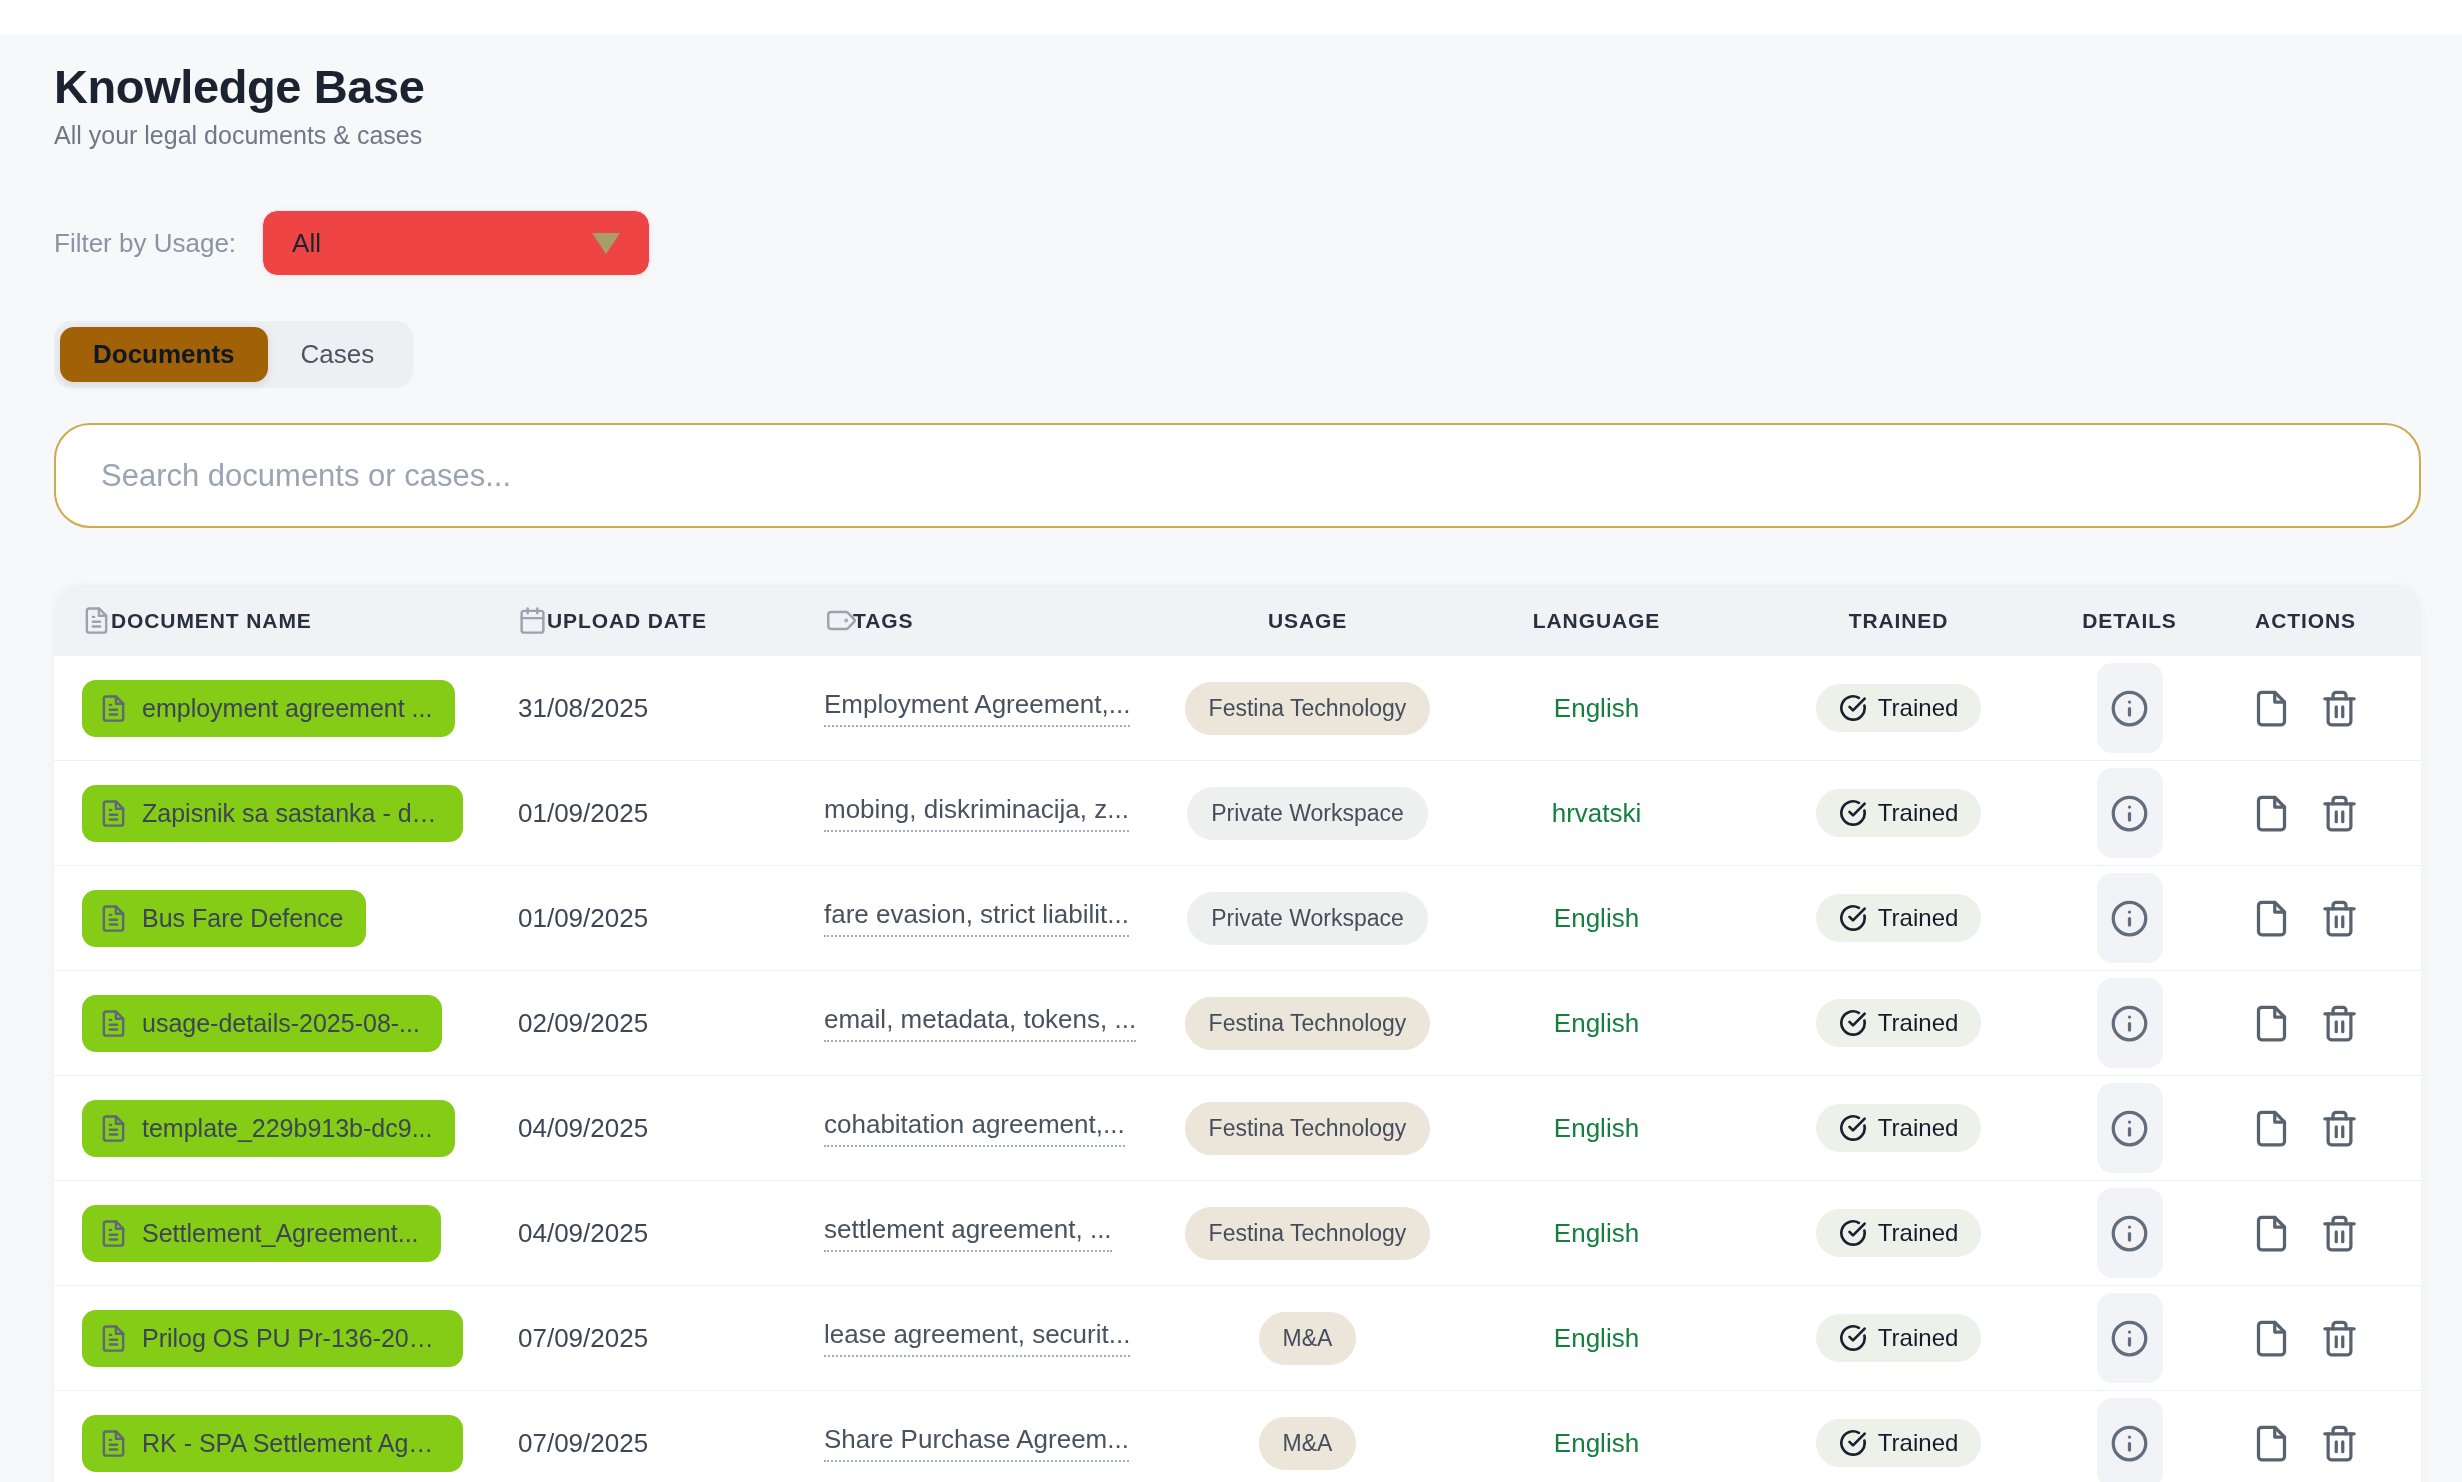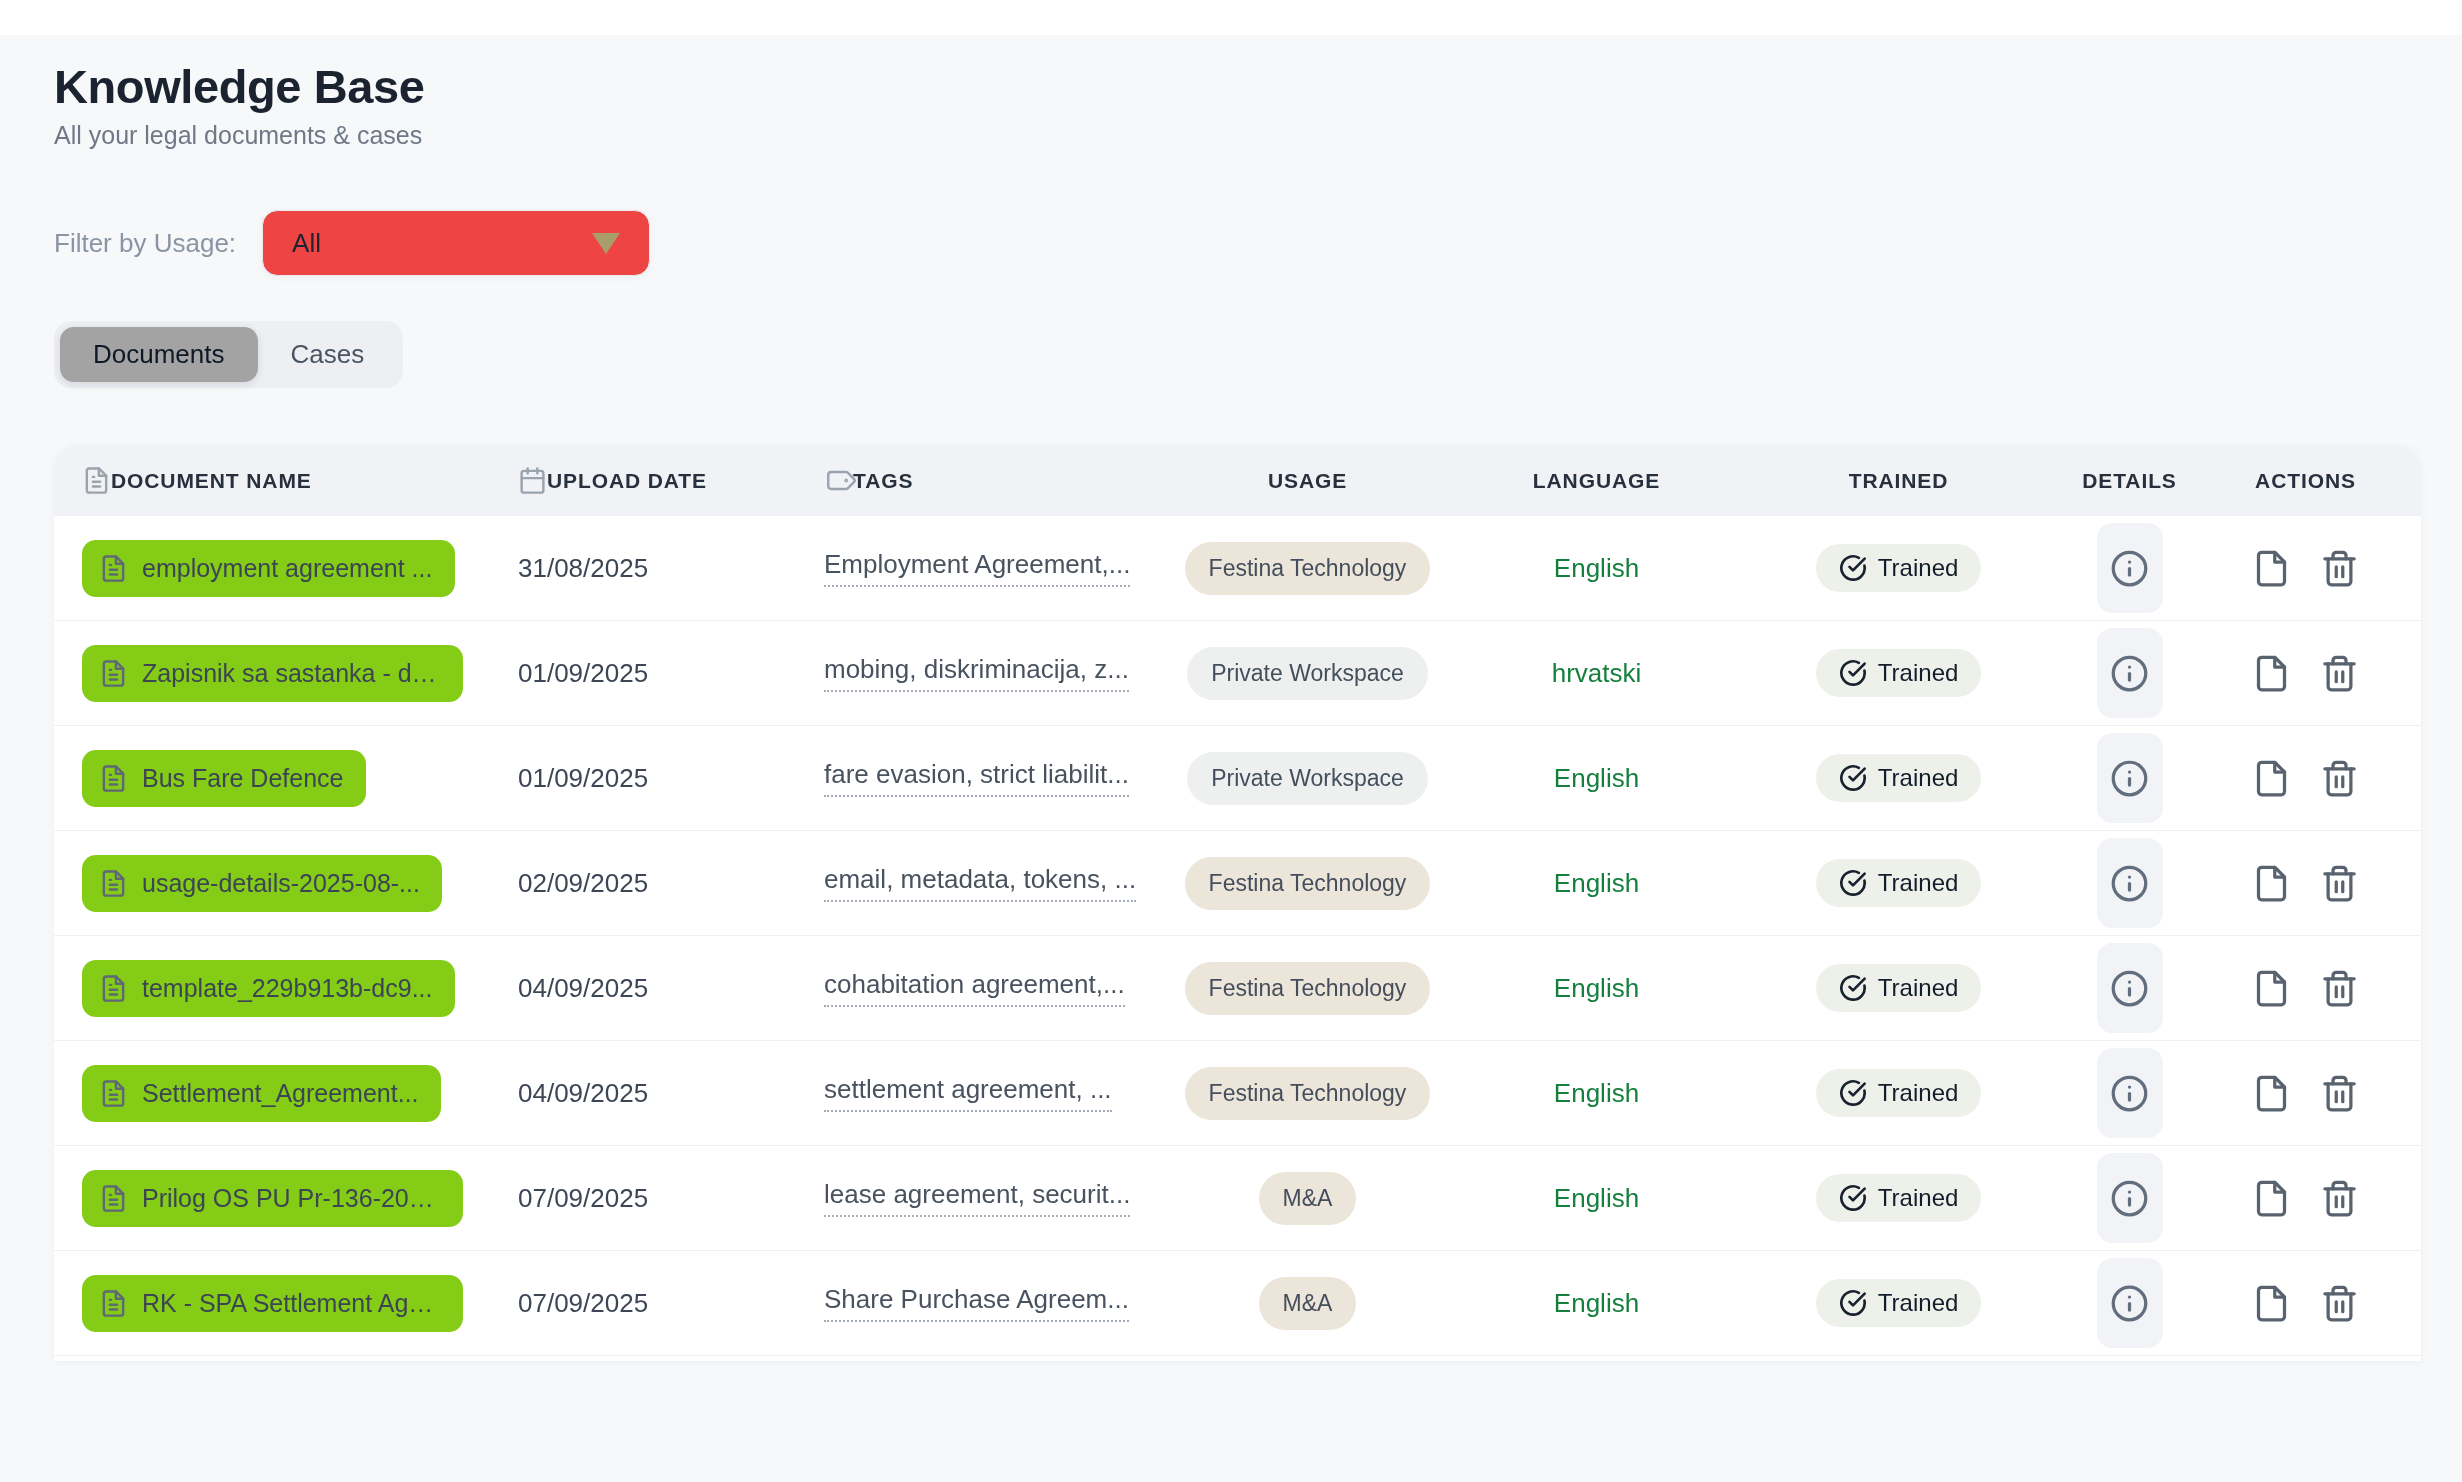--- a/index.html
+++ b/index.html
@@ -28,21 +28,21 @@
   .dropdown-value { font-size:26px; color:#1c2432; }
   .triangle-down {
     width:0; height:0;
     border-left:14.7px solid transparent;
     border-right:14.7px solid transparent;
     border-top:21px solid #a89e6b;
   }
 
   .tabs { margin-top:45px; display:inline-flex; background:#edeff3; border-radius:17px; padding:6px; }
   .tab { font-size:26px; color:#4a5463; padding:12px 33px; border-radius:14px; cursor:pointer; white-space:nowrap; }
-  .tab.active { background:#a3a3a3; color:#0f1826; font-weight:400; box-shadow:0 2.6px 8.6px rgba(16,24,40,0.10); }
+  .tab.active { background:#a16207; color:#0f1826; font-weight:700; box-shadow:0 2.6px 8.6px rgba(16,24,40,0.10); }
 
   .search-input {
     display:block; margin-top:35px; width:2367px; height:105px;
     background:#ffffff; border:2.6px solid #cfa94d; border-radius:36px;
     font-size:31px; color:#1c2432; padding:0 45px; outline:none;
     font-family:"Liberation Sans", sans-serif;
   }
   .search-input::placeholder { color:#9ba4b5; }
 
   .table-card {
@@ -168,20 +168,21 @@
       <span class="dropdown-value">All</span>
       <span class="triangle-down"></span>
     </div>
   </div>
 
   <div class="tabs">
     <div class="tab active">Documents</div>
     <div class="tab">Cases</div>
   </div>
 
+  <input class="search-input" type="text" placeholder="Search documents or cases..." style="">
 
   <div class="table-card">
 
     <div class="thead">
       <div class="th">
         <svg class="ic ic-34 hic" viewBox="0 0 34 34" width="29" height="29">
             <use href="#i-file-text"></use>
           </svg>
         <span>DOCUMENT NAME</span>
       </div>

